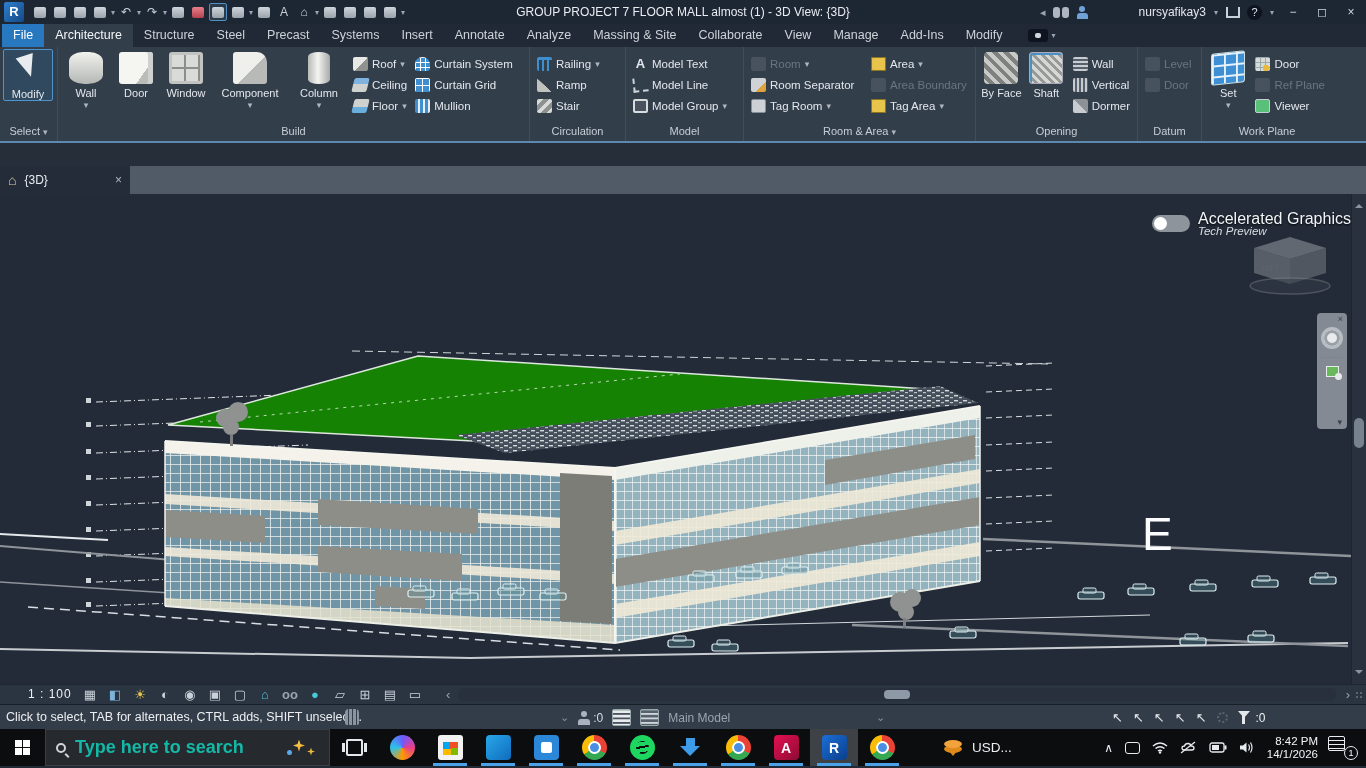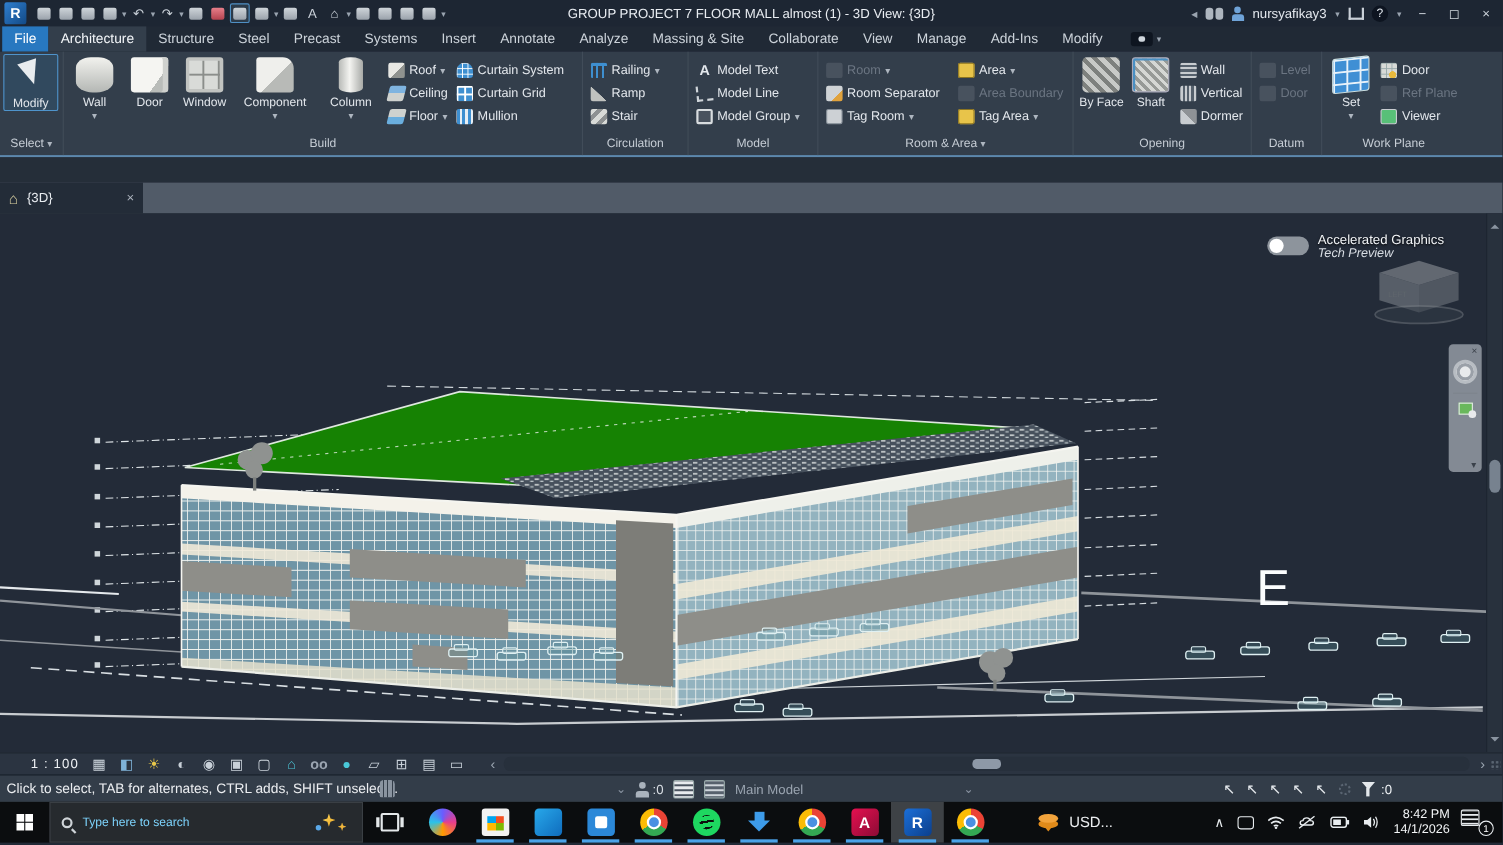--- a/index.html
+++ b/index.html
@@ -18,21 +18,21 @@
   .q.boxed{border:1px solid #4f8fc4;background:#2b3a49;}
   .qcaret{font-size:8px;color:#9aa4b0;margin:0 1px;}
   .wintitle{position:absolute;left:0;right:0;text-align:center;font-size:12px;color:#e9edf2;pointer-events:none;}
   .tbright{margin-left:auto;display:flex;align-items:center;gap:7px;z-index:2;}
   .binoc{width:16px;height:11px;position:relative;}
   .binoc::before,.binoc::after{content:"";position:absolute;top:0;width:7px;height:11px;border-radius:3px;background:#aeb6bf;}
   .binoc::before{left:0}.binoc::after{right:0}
   .usr{width:13px;height:13px;position:relative;}
   .usr::before{content:"";position:absolute;top:0;left:3.5px;width:6px;height:6px;border-radius:50%;background:#6fa3d8;}
   .usr::after{content:"";position:absolute;bottom:0;left:1px;width:11px;height:6px;border-radius:3px 3px 0 0;background:#6fa3d8;}
-  .uname{color:#e4e8ee;font-size:12px;}
+  .uname{color:#e4e8ee;font-size:12px;margin-left:43px;}
   .cart{width:14px;height:11px;border-bottom:2px solid #c9d0d8;border-left:2px solid #c9d0d8;border-right:2px solid #c9d0d8;position:relative;}
   .helpc{width:15px;height:15px;border-radius:50%;background:#0d1420;color:#dfe5ec;font-size:11px;display:flex;align-items:center;justify-content:center;}
   .winbtn{width:22px;text-align:center;color:#cfd6dd;font-size:12px;}
 
   
   .tabrow{height:23px;background:#202935;display:flex;align-items:stretch;padding-left:2px;flex:0 0 auto;}
   .tab{padding:4px 11px 3px;font-size:12.5px;color:#ccd3da;white-space:nowrap;}
   .tab.file{background:#2878c0;color:#fff;}
   .tab.active{background:#333e4b;color:#f3f6f9;}
   .tabext{margin-left:14px;display:flex;align-items:center;gap:3px;}
@@ -93,21 +93,21 @@
   .doctab{width:130px;background:#232c38;display:flex;align-items:center;gap:8px;padding:0 8px;font-size:12px;color:#e8ecf0;}
   .doctab .home{color:#d8cfa0;font-size:14px;}
   .doctab .x{margin-left:auto;color:#aeb6c0;font-size:12px;}
 
   
   .viewport{height:490px;position:relative;background:#232b38;flex:0 0 auto;overflow:hidden;}
   .viewport svg.canvas{position:absolute;left:0;top:0;}
   .accel{position:absolute;left:1152px;top:18px;display:flex;gap:8px;align-items:flex-start;}
   .toggle{width:38px;height:17px;border-radius:9px;background:#8d949c;position:relative;flex:0 0 auto;margin-top:3px;}
   .toggle::after{content:"";position:absolute;left:2px;top:2px;width:13px;height:13px;border-radius:50%;background:#fff;}
-  .accel .lab{font-size:12px;color:#f2f5f8;text-shadow:0 1px 2px #000;line-height:13px;}
+  .accel .lab{font-size:16px;color:#f2f5f8;text-shadow:0 1px 2px #000;line-height:13px;}
   .accel .sub{font-style:italic;font-size:11.5px;color:#d8dde3;}
   .vcube{position:absolute;right:28px;top:34px;opacity:.8;}
   .navbar{position:absolute;right:19px;top:119px;width:30px;height:116px;background:rgba(148,155,164,.85);border-radius:4px;padding:2px;}
   .navbar .nx{position:absolute;top:1px;right:4px;font-size:9px;color:#3a414a;}
   .wheel{width:22px;height:22px;border-radius:50%;background:#e8eaec;margin:12px auto 6px;border:3px solid #b8bdc3;box-shadow:inset 0 0 0 3px #9aa0a8;}
   .navdiv{height:1px;background:#7d848d;margin:8px 2px;}
   .zoomi{width:13px;height:11px;background:#69b85c;border:1px solid #e8eaec;margin:6px auto 0;position:relative;}
   .zoomi::after{content:"";position:absolute;right:-4px;bottom:-4px;width:7px;height:7px;border-radius:50%;background:#e8eaec;}
   .navcaret{position:absolute;bottom:2px;right:5px;font-size:9px;color:#3a414a;}
   .vscroll{position:absolute;right:0;top:0;bottom:0;width:15px;background:#28313d;border-left:1px solid #1d2530;}
@@ -150,21 +150,21 @@
   .fcnt{color:#eef1f4;font-size:12px;margin-left:-4px;}
 
   
   .taskbar{height:37px;background:#0b0d0f;display:flex;align-items:center;flex:0 0 auto;position:relative;}
   .startbtn{width:45px;height:37px;display:flex;align-items:center;justify-content:center;}
   .winlogo{width:15px;height:15px;display:grid;grid-template-columns:7px 7px;grid-template-rows:7px 7px;gap:1px;}
   .winlogo span{background:#fff;}
   .searchbox{width:285px;height:37px;background:#262a2e;border:1px solid #3a3f44;display:flex;align-items:center;padding:0 10px;gap:9px;}
   .mag{width:10px;height:10px;border:2px solid #cfd4d8;border-radius:50%;position:relative;flex:0 0 auto;}
   .mag::after{content:"";position:absolute;left:8px;top:8px;width:2px;height:5px;background:#cfd4d8;transform:rotate(-45deg);}
-  .ph{color:#7dd3fc;font-size:11px;flex:1;}
+  .ph{color:#14b8a6;font-size:18px;flex:1;font-weight:bold;}
   .sparkles{position:relative;width:34px;height:24px;flex:0 0 auto;}
   .sp1{position:absolute;left:8px;top:4px;width:12px;height:12px;background:linear-gradient(135deg,#ffd95e,#e8a31f);clip-path:polygon(50% 0,62% 38%,100% 50%,62% 62%,50% 100%,38% 62%,0 50%,38% 38%);}
   .sp2{position:absolute;left:22px;top:12px;width:8px;height:8px;background:#f0b63c;clip-path:polygon(50% 0,62% 38%,100% 50%,62% 62%,50% 100%,38% 62%,0 50%,38% 38%);}
   .sp3{position:absolute;left:2px;top:14px;width:5px;height:5px;border-radius:50%;background:#5aa8e8;}
   .tvico{width:17px;height:17px;border:2px solid #e4e8ea;border-radius:2px;position:relative;}
   .tvico::before{content:"";position:absolute;left:-6px;top:2px;width:3px;height:9px;background:#e4e8ea;}
   .tvico::after{content:"";position:absolute;right:-6px;top:2px;width:3px;height:9px;background:#e4e8ea;}
   .slot{width:48px;height:37px;display:flex;align-items:center;justify-content:center;position:relative;}
   .slot.active{background:#3e4246;}
   .slot .ul{position:absolute;bottom:0;left:7px;right:7px;height:3px;background:#4aa3e8;}

